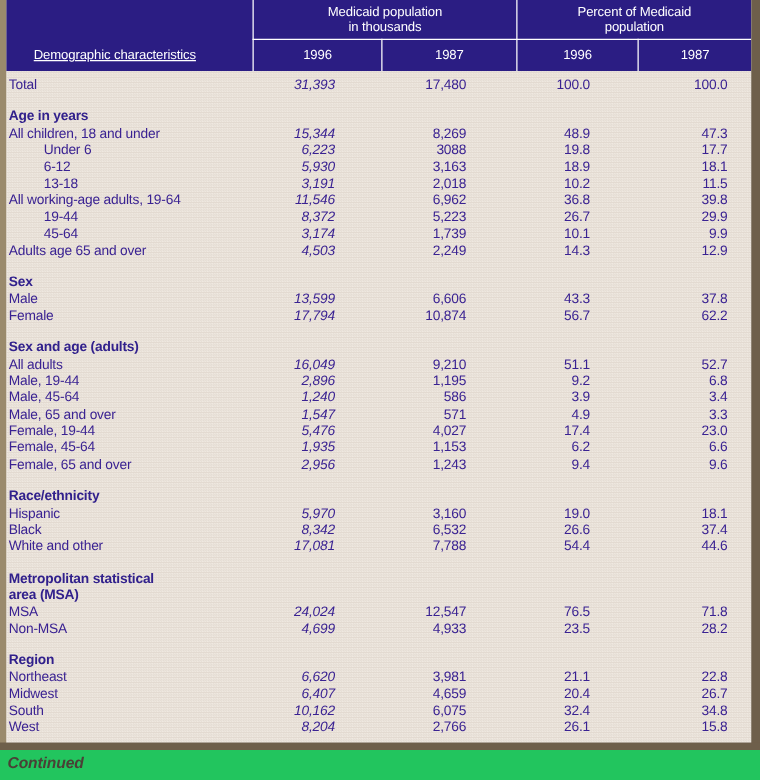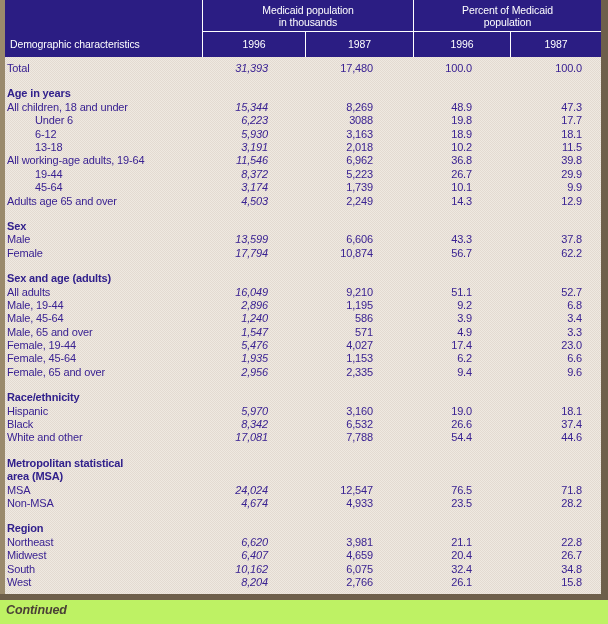--- a/index.html
+++ b/index.html
@@ -20,22 +20,22 @@
     position:absolute;left:5px;top:0;width:596px;height:57px;
     background:#2b1d83;color:#ffffff;
   }
   .hline{position:absolute;background:#ffffff;}
   .v-202{left:197px;top:0;width:1px;height:57px;}
   .v-413{left:408px;top:0;width:1px;height:57px;}
   .v-305{left:300px;top:31px;width:1px;height:26px;}
   .v-510{left:505px;top:31px;width:1px;height:26px;}
   .h-31{left:197px;top:31px;width:399px;height:1px;}
   .demo-label{
-    position:absolute;left:5px;bottom:7px;
-    font-size:10.5px;letter-spacing:-0.1px;
+    position:absolute;left:22px;bottom:7px;
+    font-size:10.5px;letter-spacing:-0.1px;text-decoration:underline;
   }
   .group{
     position:absolute;top:0;height:31px;
     display:flex;flex-direction:column;justify-content:center;align-items:center;
     font-size:10.5px;line-height:12px;letter-spacing:-0.1px;text-align:center;
   }
   .group-1{left:198px;width:210px;}
   .group-2{left:409px;width:187px;}
   .yearcell{
     position:absolute;top:31px;height:26px;
@@ -68,21 +68,21 @@
     grid-template-columns:197px 103px 108px 97px 91px;
     height:13.4px;line-height:13.4px;
   }
   .trow .lbl{padding-left:2px;overflow:hidden;white-space:nowrap;}
   .trow .lbl.ind{padding-left:30px;}
   .trow .c1{text-align:right;padding-right:37px;font-style:italic;}
   .trow .c2{text-align:right;padding-right:40px;}
   .trow .c3{text-align:right;padding-right:38px;}
   .trow .c4{text-align:right;padding-right:19px;}
   
-  .footer{position:absolute;left:0;top:600px;width:608px;height:24px;background:#bef264;}
+  .footer{position:absolute;left:0;top:600px;width:608px;height:24px;background:#22c55e;}
   .continued{
     position:absolute;left:6px;top:3px;
     font-weight:bold;font-style:italic;font-size:12.5px;color:#4a4036;
     letter-spacing:-0.1px;
   }
 </style>
 </head>
 <body>
 
 <div class="page">
@@ -238,21 +238,21 @@
           <div class="trow">
             <div class="lbl">Female, 45-64</div>
             <div class="c1">1,935</div>
             <div class="c2">1,153</div>
             <div class="c3">6.2</div>
             <div class="c4">6.6</div>
           </div>
           <div class="trow">
             <div class="lbl">Female, 65 and over</div>
             <div class="c1">2,956</div>
-            <div class="c2">2,335</div>
+            <div class="c2">1,243</div>
             <div class="c3">9.4</div>
             <div class="c4">9.6</div>
           </div>
         </div>
         <div class="section">
           <div class="section-title">Race/ethnicity</div>
           <div class="trow">
             <div class="lbl">Hispanic</div>
             <div class="c1">5,970</div>
             <div class="c2">3,160</div>
@@ -279,21 +279,21 @@
 area (MSA)</div>
           <div class="trow">
             <div class="lbl">MSA</div>
             <div class="c1">24,024</div>
             <div class="c2">12,547</div>
             <div class="c3">76.5</div>
             <div class="c4">71.8</div>
           </div>
           <div class="trow">
             <div class="lbl">Non-MSA</div>
-            <div class="c1">4,674</div>
+            <div class="c1">4,699</div>
             <div class="c2">4,933</div>
             <div class="c3">23.5</div>
             <div class="c4">28.2</div>
           </div>
         </div>
         <div class="section">
           <div class="section-title">Region</div>
           <div class="trow">
             <div class="lbl">Northeast</div>
             <div class="c1">6,620</div>

